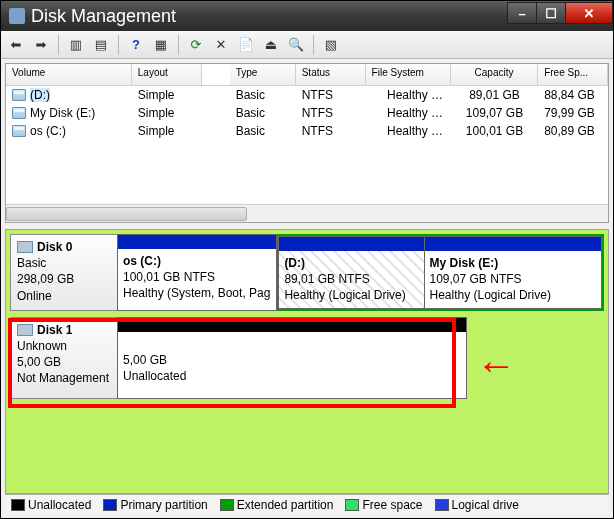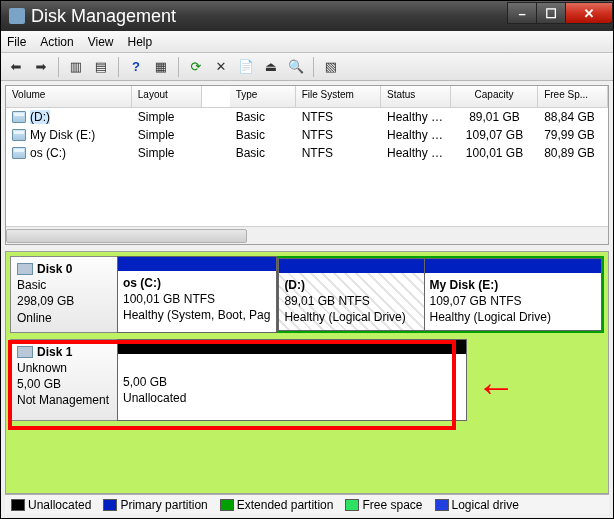--- a/index.html
+++ b/index.html
@@ -234,26 +234,20 @@
   <div class="titlebar">
     <div class="tb-icon"></div>
     <div class="tb-title">Disk Management</div>
     <div class="wbtns">
       <div class="wbtn min">–</div>
       <div class="wbtn max">☐</div>
       <div class="wbtn close">✕</div>
     </div>
   </div>
 
-  <div class="menubar">
-    <span>File</span>
-    <span>Action</span>
-    <span>View</span>
-    <span>Help</span>
-  </div>
 
   <div class="toolbar">
     <div class="tbtn">⬅</div>
     <div class="tbtn">➡</div>
     <div class="tsep"></div>
     <div class="tbtn">▥</div>
     <div class="tbtn">▤</div>
     <div class="tsep"></div>
     <div class="tbtn" style="color:#1040c0;font-weight:bold;">?</div>
     <div class="tbtn">▦</div>
@@ -267,22 +261,22 @@
     <div class="tbtn">▧</div>
   </div>
 
   <div class="content">
 
     <div class="list-panel">
       <div class="cols">
         <div class="colh c0">Volume</div>
         <div class="colh c1">Layout</div>
         <div class="colh c2">Type</div>
+        <div class="colh c4">Status</div>
         <div class="colh c3">File System</div>
-        <div class="colh c4">Status</div>
         <div class="colh c5">Capacity</div>
         <div class="colh c6">Free Sp...</div>
       </div>
       <div class="rows" id="vol-rows">
           <div class="row">
             <div class="cell c0"><span class="vol-icon"></span><span class="sel">(D:)</span></div>
             <div class="cell c1">Simple</div>
             <div class="cell c2">Basic</div>
             <div class="cell c3">NTFS</div>
             <div class="cell c4">Healthy (L...</div>

